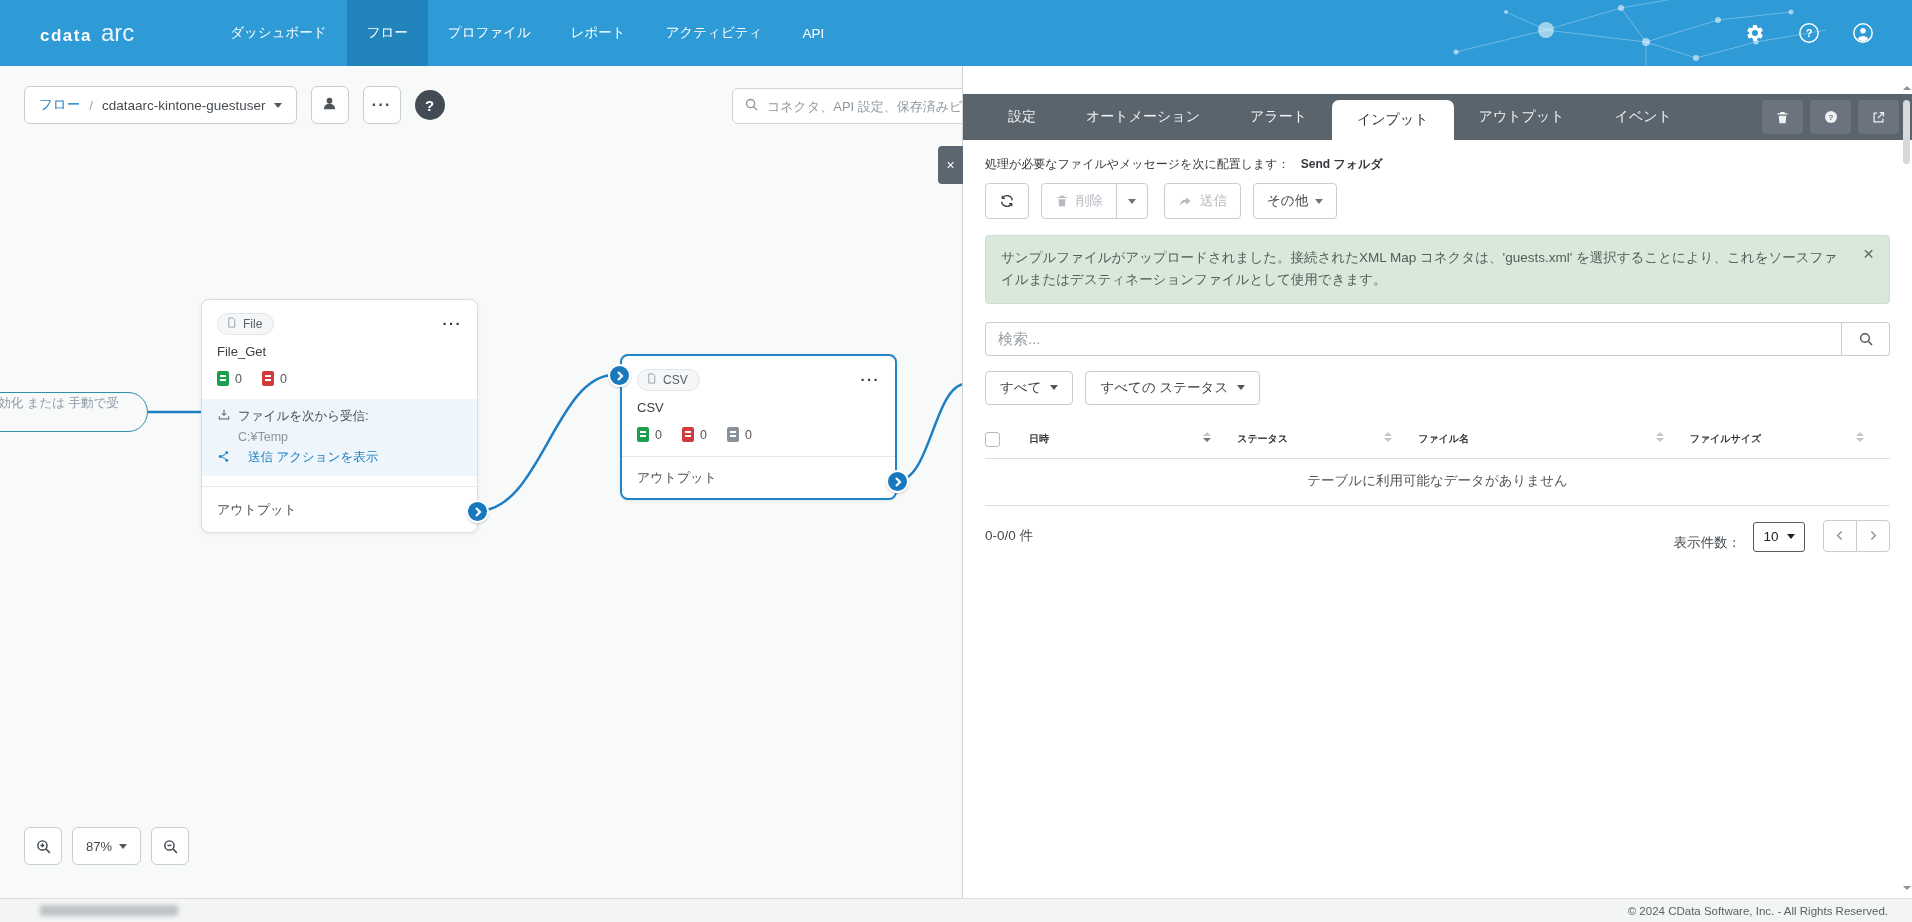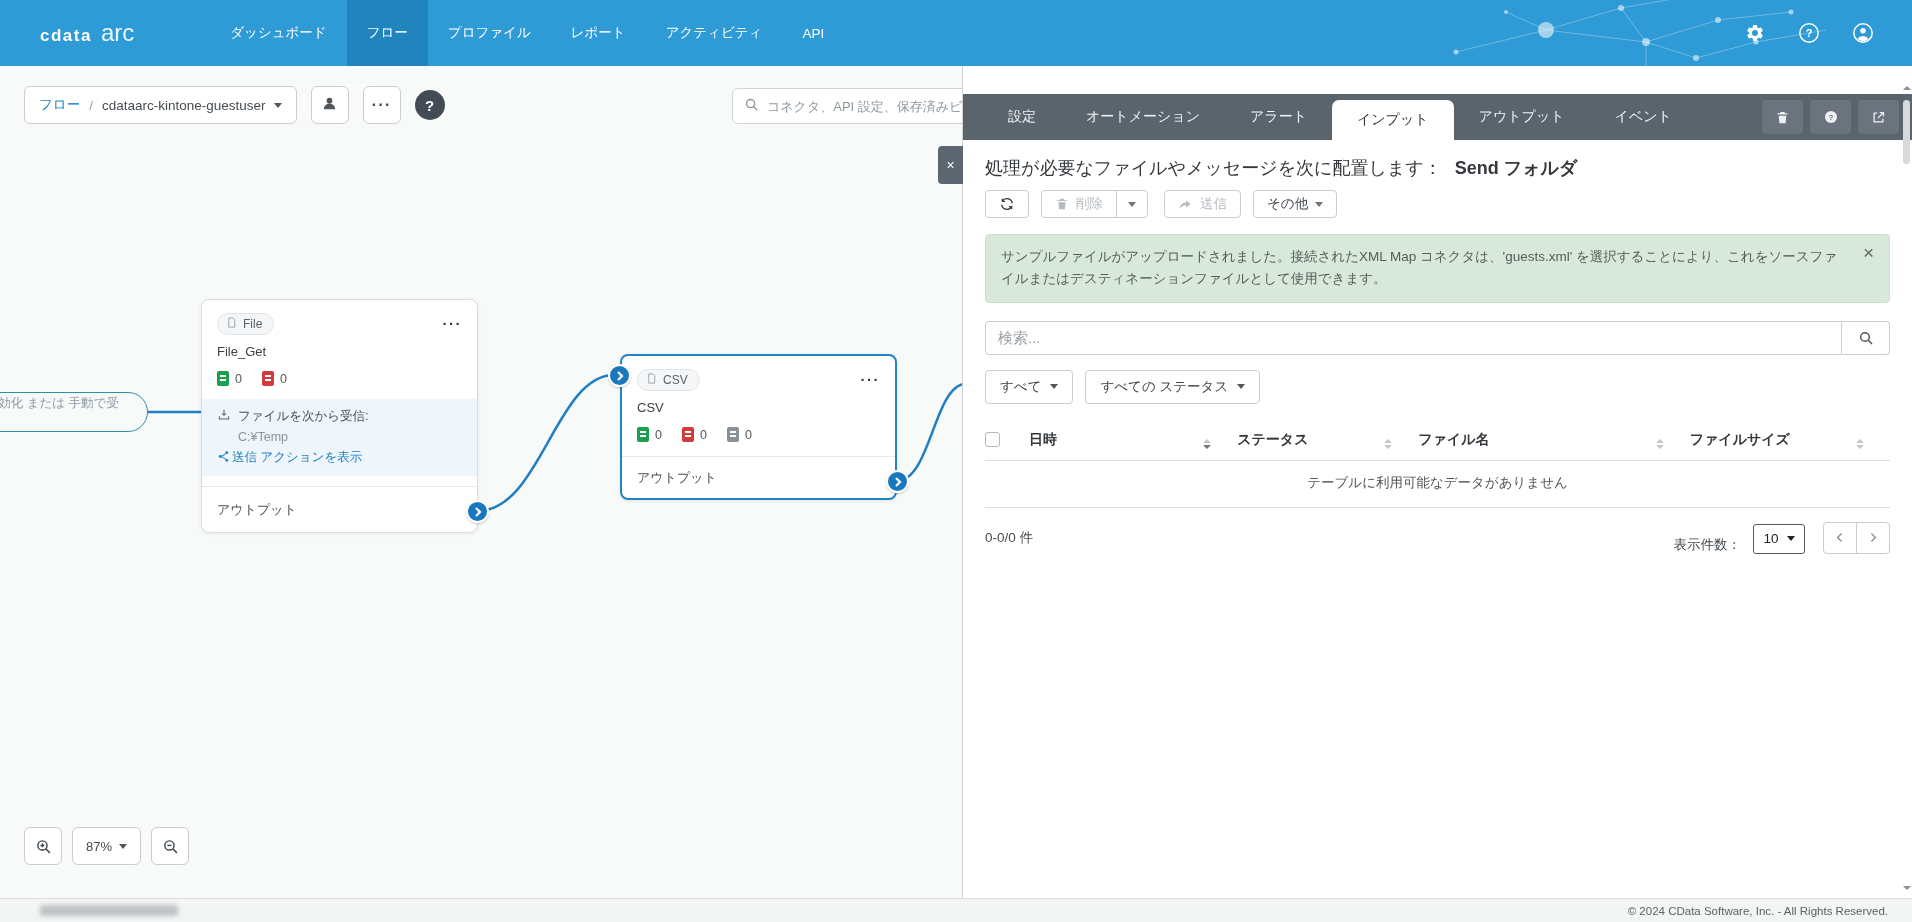--- a/index.html
+++ b/index.html
@@ -68,21 +68,21 @@
   .node-title { padding:0 15px; margin-top:9px; font-size:13px; color:#3a4147; }
   .node-stats { padding:0 15px; margin-top:12px; display:flex; gap:20px; align-items:center; }
   .stat { display:flex; align-items:center; gap:6px; font-size:12.5px; color:#555; }
   .doc { width:12px; height:15px; border-radius:2px; position:relative; display:inline-block; }
   .doc::after { content:""; position:absolute; left:3px; right:3px; top:4px; height:2px;
                 background:#fff; box-shadow:0 4px 0 #fff; }
   .doc.g { background:#1d9e4f; } .doc.r { background:#d23b3b; } .doc.n { background:#8a9199; }
   .file-band { margin-top:13px; background:#eef5fb; padding:9px 15px 10px 15px; font-size:12.5px; }
   .band-row { display:flex; align-items:center; gap:7px; color:#474e54; }
   .band-path { color:#8a949c; margin:5px 0 5px 21px; }
-  .band-link { display:flex; align-items:center; gap:2px; color:#1e7fc1; cursor:pointer; }
+  .band-link { display:flex; align-items:center; gap:18px; color:#1e7fc1; cursor:pointer; }
   .node-foot { position:absolute; bottom:0; left:0; right:0; height:46px; border-top:1px solid #e4e8eb;
                display:flex; align-items:center; padding:0 15px; font-size:13px; color:#474e54; }
   .csv-node .node-foot { height:42px; }
   .connector { position:absolute; width:23px; height:23px; border-radius:50%; background:#1878be;
                border:2px solid #fff; display:flex; align-items:center; justify-content:center;
                cursor:pointer; box-shadow:0 1px 2px rgba(0,0,0,.2); }
   .conn-file-out { right:-12px; top:200px; }
   .conn-csv-in  { left:-14px; top:8px; }
   .conn-csv-out { right:-14px; top:114px; }
 
@@ -101,25 +101,25 @@
   .tabbar { height:46px; background:#5a646d; display:flex; align-items:flex-end; padding-left:20px;
             position:relative; flex:none;margin-top:28px; }
   .tab { height:46px; display:flex; align-items:center; padding:0 25px; color:#f2f4f5;
          font-size:14px; cursor:pointer; white-space:nowrap; }
   .tab.active { background:#fff; color:#333; border-radius:7px 7px 0 0; height:40px; }
   .tab-actions { position:absolute; right:13px; top:6px; display:flex; gap:7px; }
   .tab-act-btn { width:41px; height:34px; background:#6b747e; border-radius:4px; display:flex;
                  align-items:center; justify-content:center; cursor:pointer; }
 
   .panel-body { flex:1; padding:16px 22px; overflow:hidden; }
-  .drop-header { font-size:18px; color:#35393d; margin-bottom:10px; }
+  .drop-header { font-size:12px; color:#35393d; margin-bottom:10px; }
   .drop-header strong { font-weight:700; margin-left:8px; }
 
   .toolbar { display:flex; align-items:center; margin-bottom:16px; }
-  .tbtn { height:28px; border:1px solid #ccc; border-radius:4px; background:#fff; display:flex;
+  .tbtn { height:36px; border:1px solid #ccc; border-radius:4px; background:#fff; display:flex;
           align-items:center; gap:7px; padding:0 13px; font-size:13.5px; color:#3c444b; cursor:pointer; }
   .tbtn.disabled { color:#b4bac0; cursor:default; }
   .btn-group { display:flex; margin-left:12px; }
   .btn-group .tbtn:first-child { border-radius:4px 0 0 4px; }
   .btn-group .tbtn:last-child { border-radius:0 4px 4px 0; margin-left:-1px; padding:0 11px; }
   .toolbar > .tbtn.send { margin-left:16px; }
   .toolbar > .tbtn.more { margin-left:12px; }
   .tbtn .caret-down { border-top-color:#6d757c; }
 
   .alert-success { background:#d8e9db; border:1px solid #cadfce; border-radius:4px;
@@ -138,22 +138,22 @@
                justify-content:center; cursor:pointer; }
 
   .filter-row { display:flex; gap:12px; margin-bottom:21px; }
   .fbtn { height:34px; border:1px solid #ccc; border-radius:4px; background:#fff; display:flex;
           align-items:center; gap:9px; padding:0 14px; font-size:13.5px; color:#3c444b; cursor:pointer; }
 
   .table-head { display:flex; align-items:center; border-bottom:1px solid #dcdfe2; padding:6px 0 11px; }
   .col-check { width:44px; display:flex; align-items:center; }
   .checkbox { width:15px; height:15px; border:1px solid #b3b9bf; border-radius:3px; background:#fff;
               cursor:pointer; }
-  .col { display:flex; align-items:flex-end; justify-content:space-between; padding-right:26px;
-         font-size:14px; font-weight:700; color:#35393d; cursor:pointer; }
+  .col { display:flex; align-items:flex-start; justify-content:space-between; padding-right:26px;
+         font-size:10px; font-weight:700; color:#35393d; cursor:pointer; }
   .col-1 { flex:0 0 23%; } .col-2 { flex:0 0 20%; } .col-3 { flex:0 0 30%; } .col-4 { flex:1; }
   .sorter { display:flex; flex-direction:column; gap:2px; }
   .tri-up { width:0; height:0; border-left:4px solid transparent; border-right:4px solid transparent;
             border-bottom:4px solid #c3c8cd; }
   .tri-dn { width:0; height:0; border-left:4px solid transparent; border-right:4px solid transparent;
             border-top:4px solid #c3c8cd; }
   .sorter.active .tri-dn { border-top-color:#6f777e; }
   .empty-row { border-bottom:1px solid #dcdfe2; padding:13px 0 15px; text-align:center;
                font-size:13.5px; color:#555; }
 

